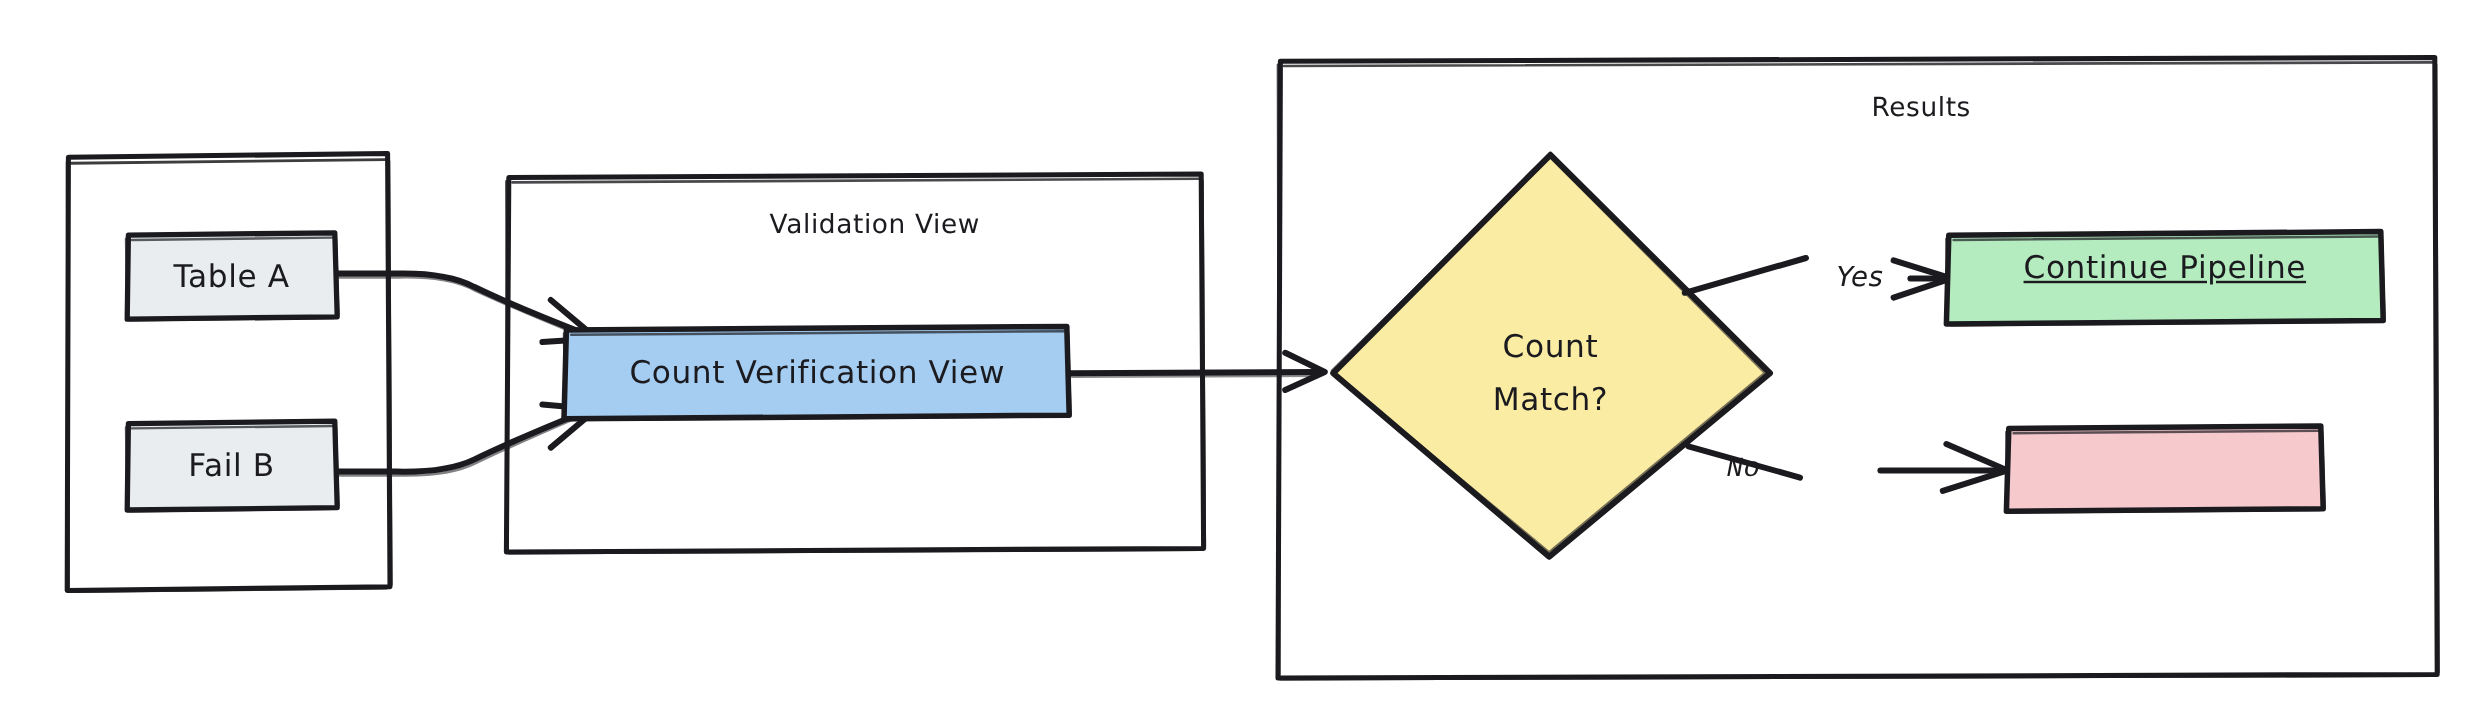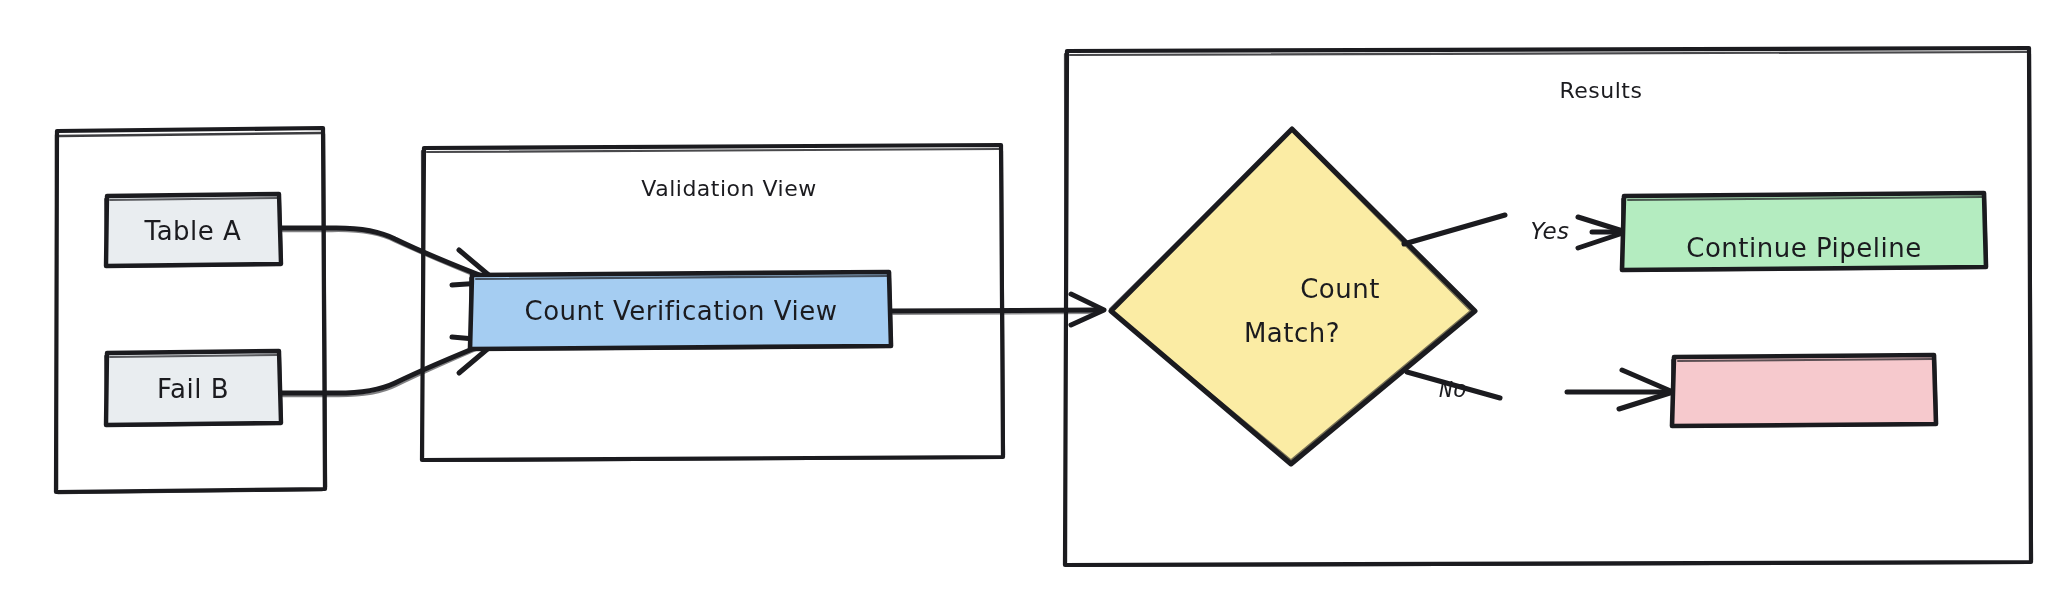--- a/index.html
+++ b/index.html
@@ -144,24 +144,24 @@
   <div class="lbl group-title lbl-center" style="left:713px; top:188px;margin-left:16px;">Validation View</div>
 
   <div class="lbl group-title lbl-center" style="left:1601px; top:90px;">Results</div>
 
   <div class="lbl node-title lbl-center" style="left:193px; top:231px;">Table A</div>
 
   <div class="lbl node-title lbl-center" style="left:193px; top:389px;">Fail B</div>
 
   <div class="lbl node-title lbl-center" style="left:681px; top:311px;">Count Verification View</div>
 
-  <div class="lbl node-title lbl-center two-line" style="left:1292px; top:290px;margin-left:48px;">Count</div>
+  <div class="lbl node-title lbl-center two-line" style="left:1292px; top:290px;">Count</div>
 
   <div class="lbl node-title lbl-center two-line" style="left:1292px; top:334px;">Match?</div>
 
-  <div class="lbl node-title lbl-center" style="left:1804px; top:248px;">Continue Pipeline</div>
+  <div class="lbl node-title lbl-center" style="left:1804px; top:224px;text-decoration:underline;">Continue Pipeline</div>
 
 
   <div class="lbl edge-label lbl-center" style="left:1550px; top:231px;">Yes</div>
 
   <div class="lbl edge-label lbl-center" style="left:1453px; top:391px;font-family:Liberation Mono, monospace;">No</div>
 
 </div>
 
 </body></html>

